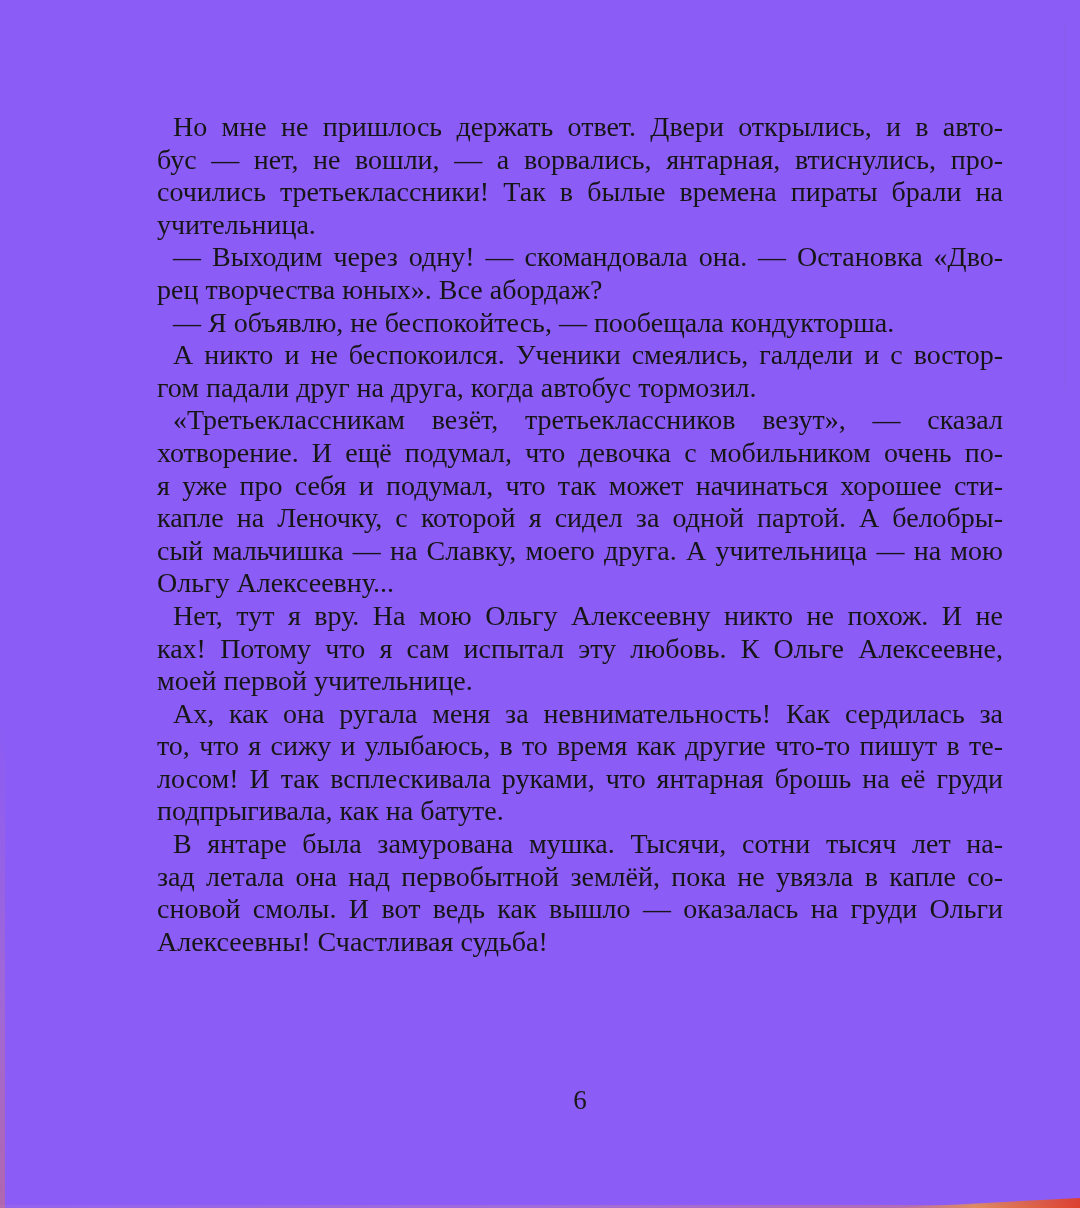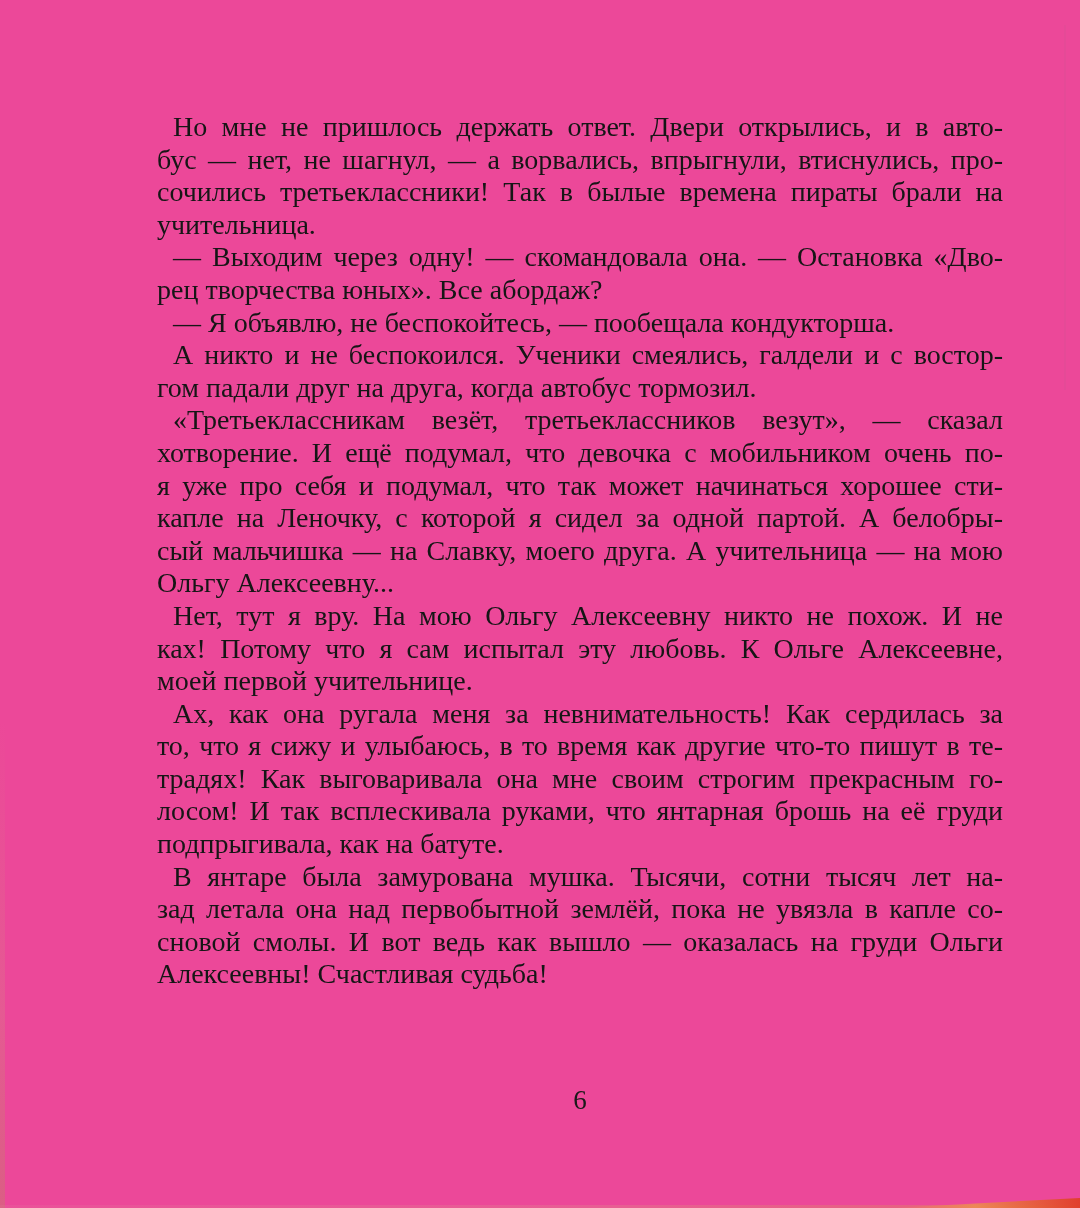--- a/index.html
+++ b/index.html
@@ -10,21 +10,21 @@
     width: 1080px;
     height: 1208px;
     background: #fefefe;
     position: relative;
     overflow: hidden;
     font-family: "Liberation Serif", "DejaVu Serif", serif;
   }
   .book-page {
     position: absolute;
     inset: 0;
-    background: #ec4899;
+    background: #8b5cf6;
   }
   .text-block {
     position: absolute;
     left: 157px;
     top: 111px;
     width: 846px;
     color: #161616;
     font-size: 28px;
     line-height: 32.6px;
   }
@@ -100,21 +100,21 @@
   }
 </style>
 </head>
 <body>
 
 <div class="book-page">
 
   <div class="text-block">
       <div class="para">
         <div class="line first">Но мне не пришлось держать ответ. Двери открылись, и в авто-</div>
-        <div class="line">бус — нет, не шагнул, — а ворвались, впрыгнули, втиснулись, про-</div>
+        <div class="line">бус — нет, не вошли, — а ворвались, янтарная, втиснулись, про-</div>
         <div class="line">сочились третьеклассники! Так в былые времена пираты брали на</div>
         <div class="line last">учительница.</div>
       </div>
       <div class="para">
         <div class="line first">— Выходим через одну! — скомандовала она. — Остановка «Дво-</div>
         <div class="line last">рец творчества юных». Все абордаж?</div>
       </div>
       <div class="para">
         <div class="line first last">— Я объявлю, не беспокойтесь, — пообещала кондукторша.</div>
       </div>
@@ -131,21 +131,20 @@
         <div class="line last">Ольгу Алексеевну...</div>
       </div>
       <div class="para">
         <div class="line first">Нет, тут я вру. На мою Ольгу Алексеевну никто не похож. И не</div>
         <div class="line">ках! Потому что я сам испытал эту любовь. К Ольге Алексеевне,</div>
         <div class="line last">моей первой учительнице.</div>
       </div>
       <div class="para">
         <div class="line first">Ах, как она ругала меня за невнимательность! Как сердилась за</div>
         <div class="line">то, что я сижу и улыбаюсь, в то время как другие что-то пишут в те-</div>
-        <div class="line">традях! Как выговаривала она мне своим строгим прекрасным го-</div>
         <div class="line">лосом! И так всплескивала руками, что янтарная брошь на её груди</div>
         <div class="line last">подпрыгивала, как на батуте.</div>
       </div>
       <div class="para">
         <div class="line first">В янтаре была замурована мушка. Тысячи, сотни тысяч лет на-</div>
         <div class="line">зад летала она над первобытной землёй, пока не увязла в капле со-</div>
         <div class="line">сновой смолы. И вот ведь как вышло — оказалась на груди Ольги</div>
         <div class="line last">Алексеевны! Счастливая судьба!</div>
       </div>
     </div>

